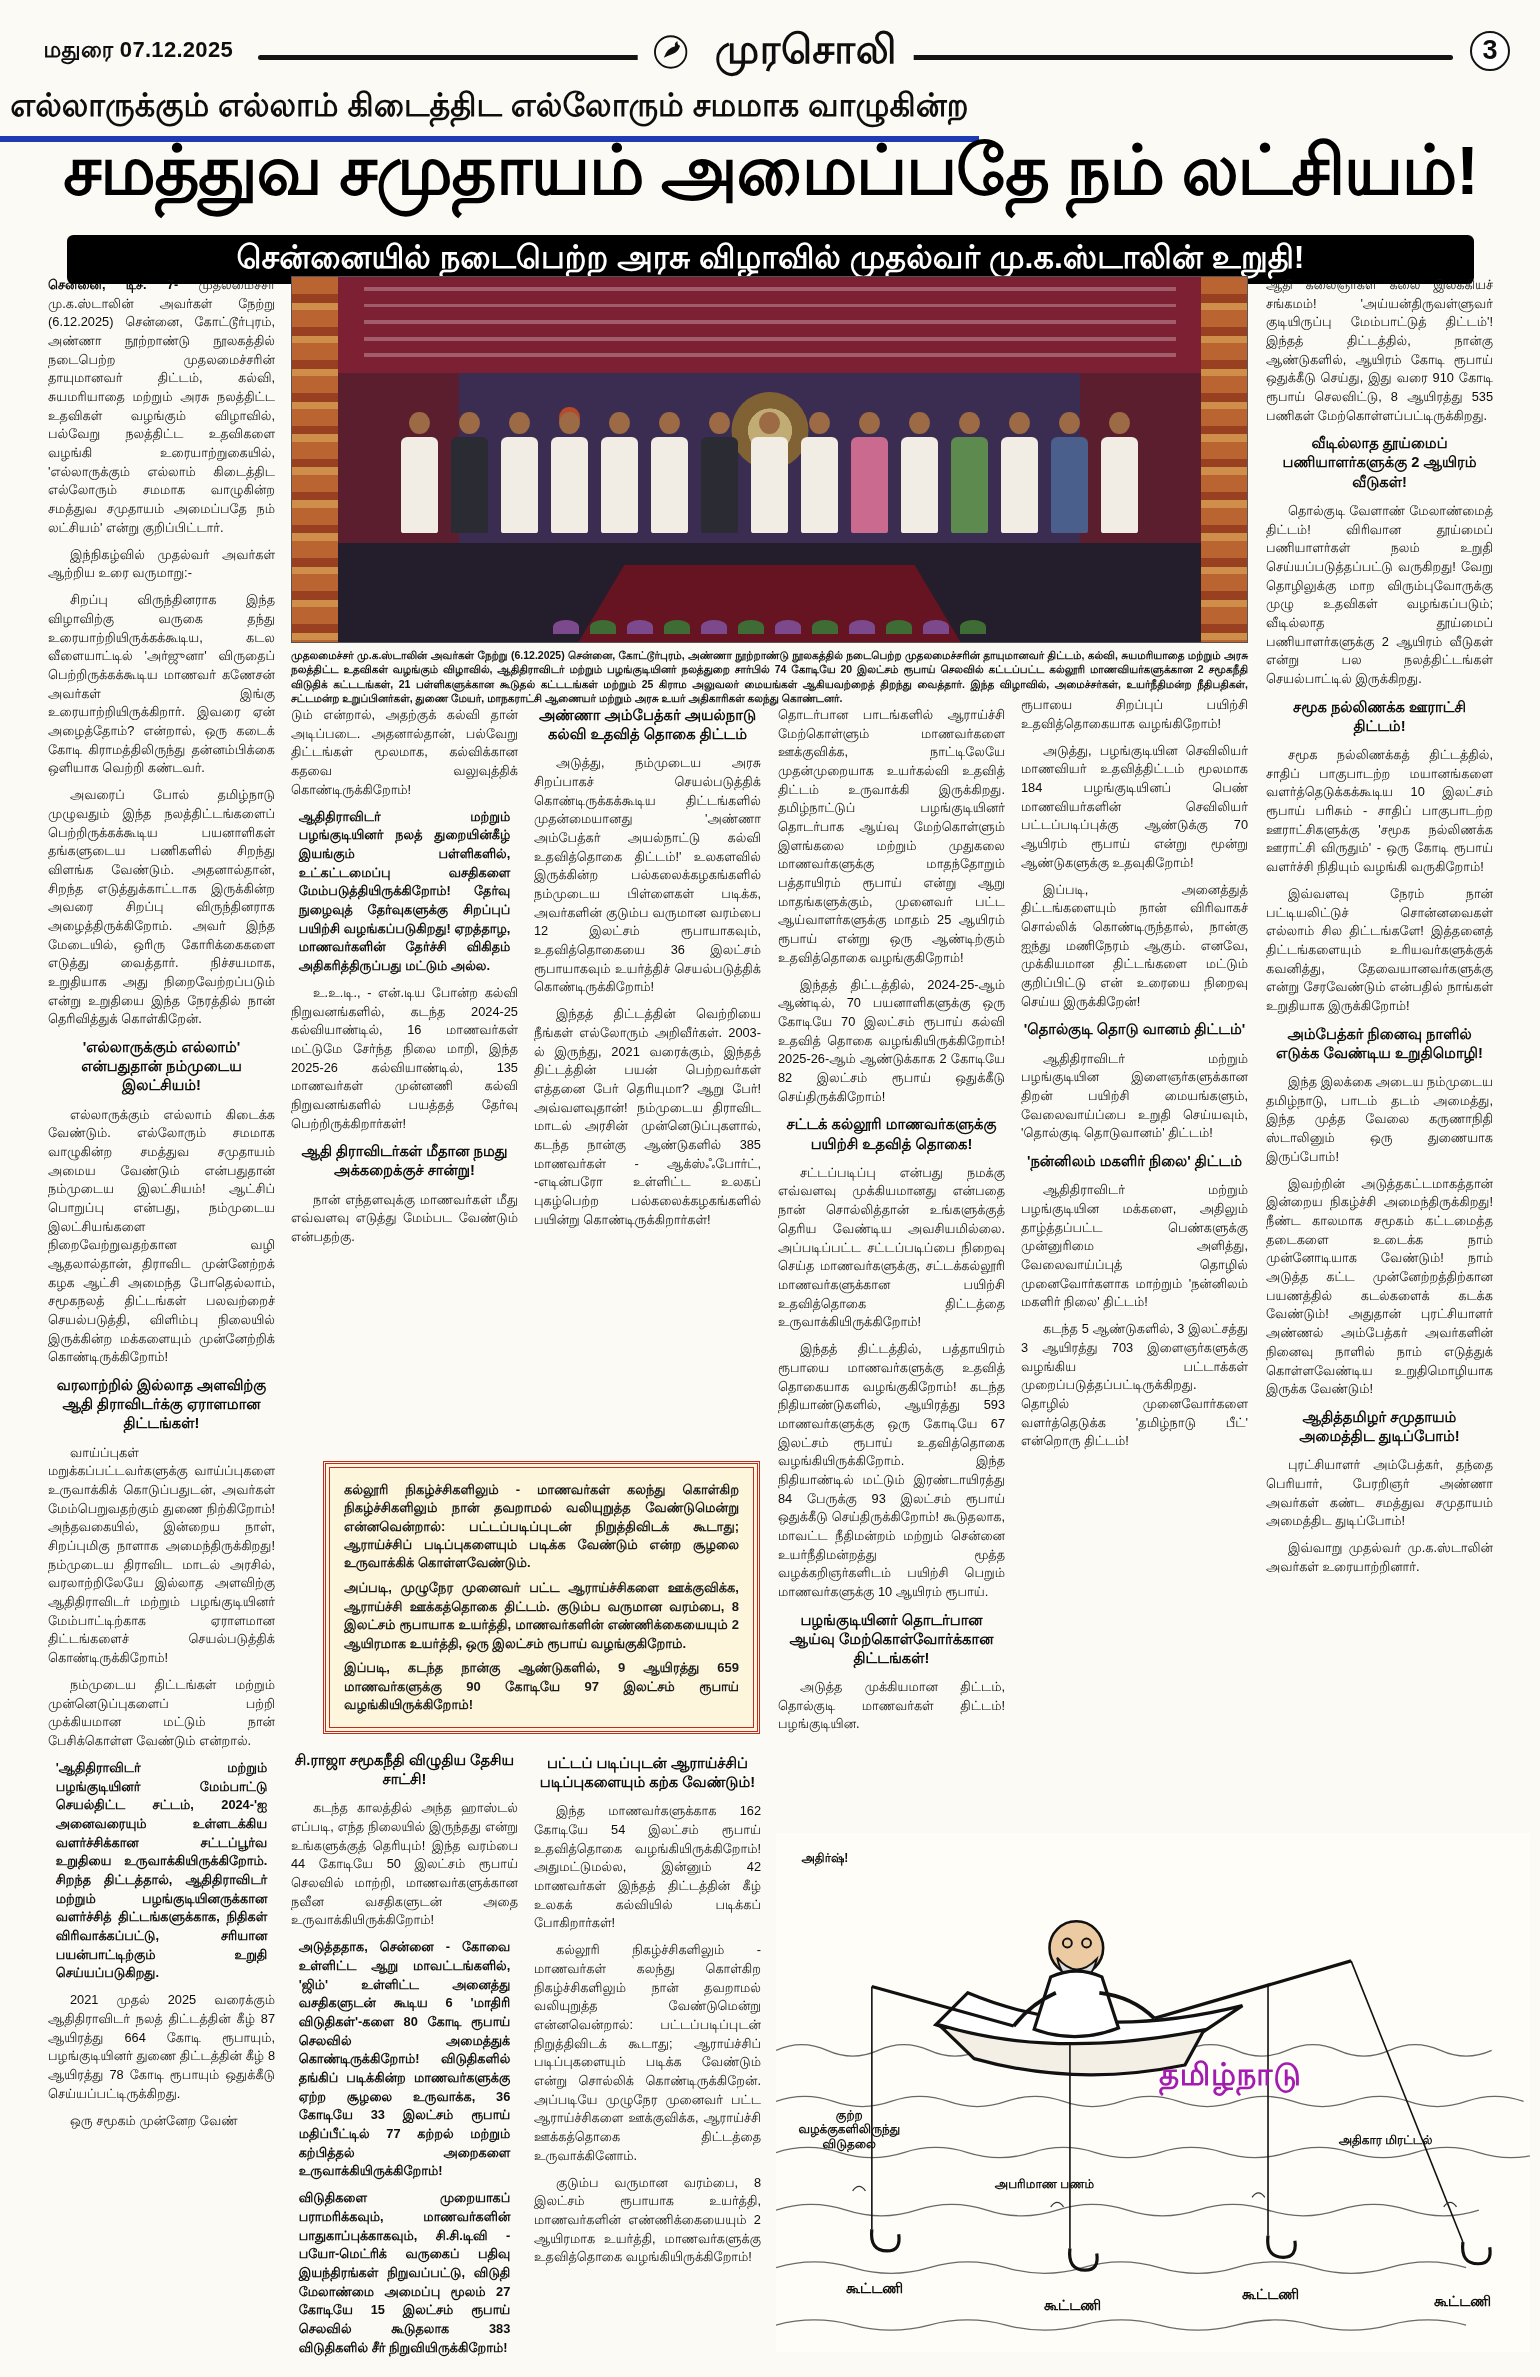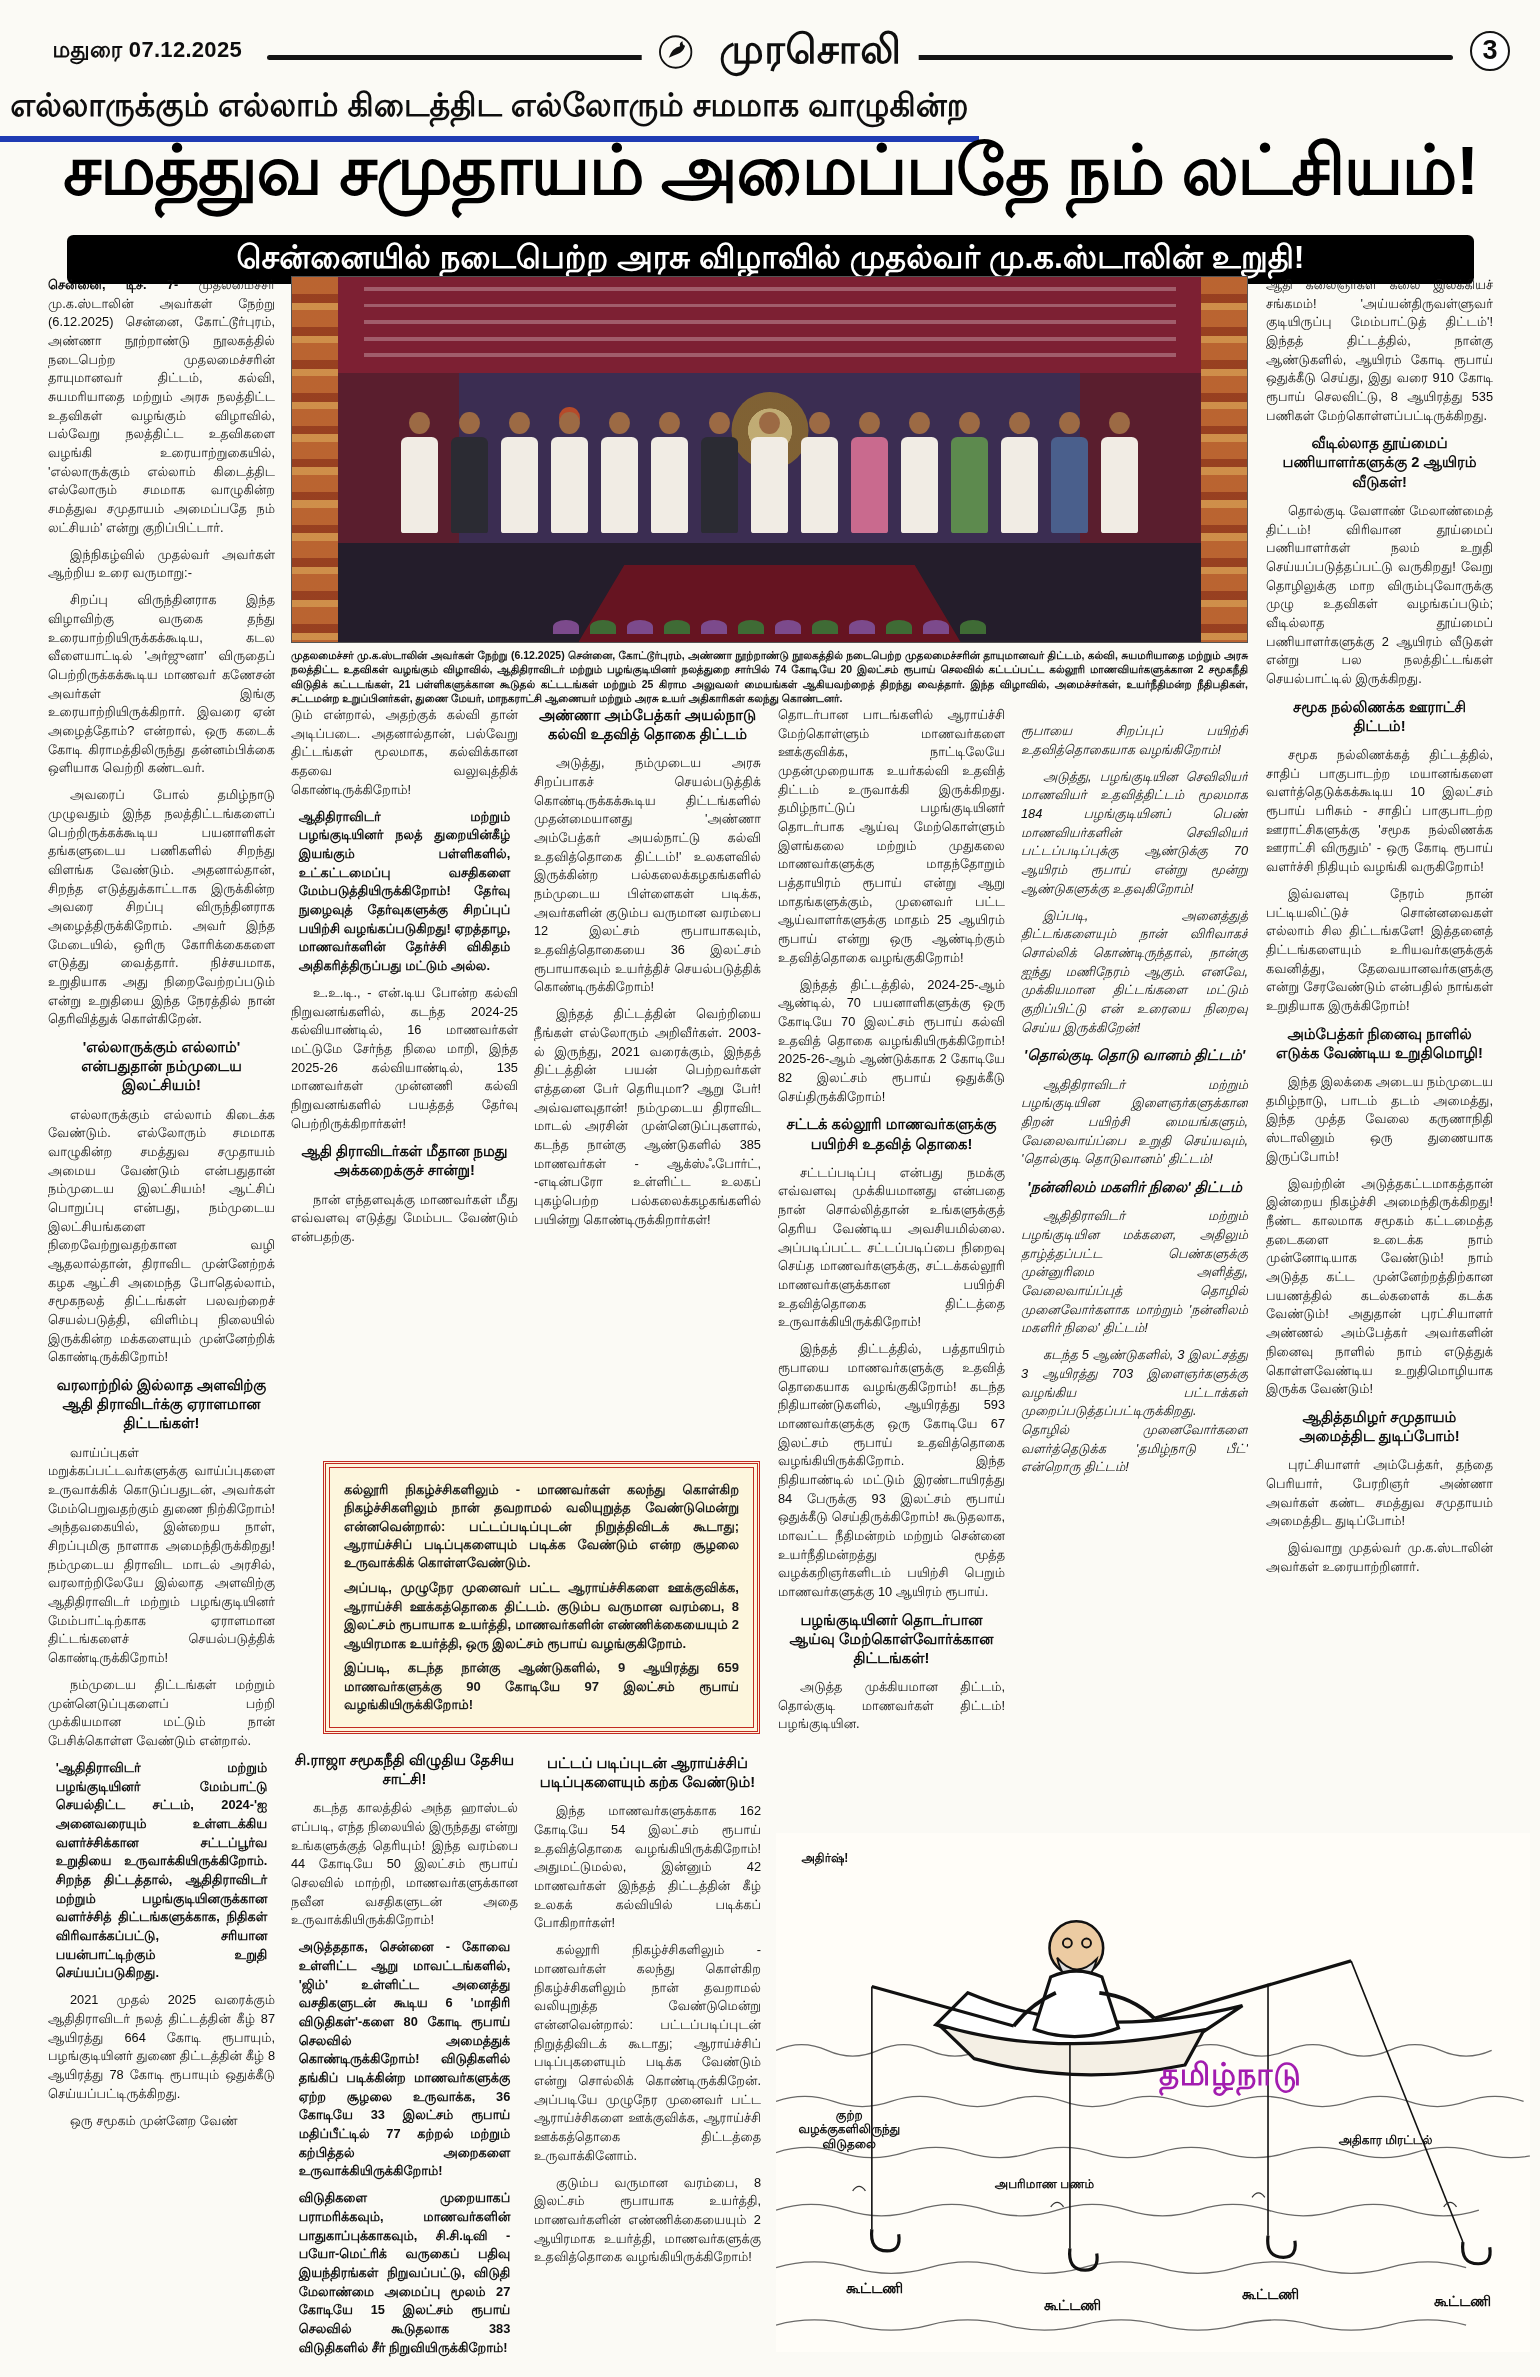--- a/index.html
+++ b/index.html
@@ -3,21 +3,21 @@
 <meta charset="utf-8">
 <style>
   * { box-sizing: border-box; margin: 0; padding: 0; }
   html,body { background:#e8e6e0; }
   .page{
     position:relative; width:1541px; height:2377px; margin:0 auto;
     background:#fbfaf5; color:#0e0e0e; overflow:hidden;
     font-family:"Liberation Sans","DejaVu Sans",sans-serif;
   }
   
-  .hdr{ position:absolute; top:27px; left:50px; right:31px; height:50px; }
+  .hdr{ position:absolute; top:27px; left:41px; right:31px; height:50px; }
   .hdr-date{ position:absolute; left:2.6px; top:10.2px; font-size:22px; font-weight:700; letter-spacing:0.3px; }
   .hdr-rule{ position:absolute; top:28px; height:4.5px; background:#141414; border-radius:2.6px; }
   .hdr-rule.left{ left:217px; right:856px; }
   .hdr-rule.right{ left:859px; right:57px; }
   .masthead{ position:absolute; left:50%; transform:translateX(-50%); top:0px; display:flex; align-items:center; gap:27px; background:#fbfaf5; padding:0 16.6px; }
   .masthead-title{ font-size:40px; font-weight:900; letter-spacing:0.6px; }
   .pg-circle{ position:absolute; right:0; top:3.8px; width:40px; height:40px; border:2.6px solid #141414; border-radius:50%;
     display:flex; align-items:center; justify-content:center; font-size:27px; font-weight:800; background:#fff; }
   
   .kicker{ position:absolute; top:87px; left:0; width:100%; }
@@ -240,21 +240,21 @@
   <div class="col" style="left:778px; top:706px; width:227px; height:1121px;">
     <p class="noindent">தொடர்பான பாடங்களில் ஆராய்ச்சி மேற்கொள்ளும் மாணவர்களை ஊக்குவிக்க, நாட்டிலேயே முதன்முறையாக உயர்கல்வி உதவித் திட்டம் உருவாக்கி இருக்கிறது. தமிழ்நாட்டுப் பழங்குடியினர் தொடர்பாக ஆய்வு மேற்கொள்ளும் இளங்கலை மற்றும் முதுகலை மாணவர்களுக்கு மாதந்தோறும் பத்தாயிரம் ரூபாய் என்று ஆறு மாதங்களுக்கும், முனைவர் பட்ட ஆய்வாளர்களுக்கு மாதம் 25 ஆயிரம் ரூபாய் என்று ஒரு ஆண்டிற்கும் உதவித்தொகை வழங்குகிறோம்!</p>
     <p>இந்தத் திட்டத்தில், 2024-25-ஆம் ஆண்டில், 70 பயனாளிகளுக்கு ஒரு கோடியே 70 இலட்சம் ரூபாய் கல்வி உதவித் தொகை வழங்கியிருக்கிறோம்! 2025-26-ஆம் ஆண்டுக்காக 2 கோடியே 82 இலட்சம் ரூபாய் ஒதுக்கீடு செய்திருக்கிறோம்!</p>
     <h3>சட்டக் கல்லூரி மாணவர்களுக்கு பயிற்சி உதவித் தொகை!</h3>
     <p>சட்டப்படிப்பு என்பது நமக்கு எவ்வளவு முக்கியமானது என்பதை நான் சொல்லித்தான் உங்களுக்குத் தெரிய வேண்டிய அவசியமில்லை. அப்படிப்பட்ட சட்டப்படிப்பை நிறைவு செய்த மாணவர்களுக்கு, சட்டக்கல்லூரி மாணவர்களுக்கான பயிற்சி உதவித்தொகை திட்டத்தை உருவாக்கியிருக்கிறோம்!</p>
     <p>இந்தத் திட்டத்தில், பத்தாயிரம் ரூபாயை மாணவர்களுக்கு உதவித் தொகையாக வழங்குகிறோம்! கடந்த நிதியாண்டுகளில், ஆயிரத்து 593 மாணவர்களுக்கு ஒரு கோடியே 67 இலட்சம் ரூபாய் உதவித்தொகை வழங்கியிருக்கிறோம். இந்த நிதியாண்டில் மட்டும் இரண்டாயிரத்து 84 பேருக்கு 93 இலட்சம் ரூபாய் ஒதுக்கீடு செய்திருக்கிறோம்! கூடுதலாக, மாவட்ட நீதிமன்றம் மற்றும் சென்னை உயர்நீதிமன்றத்து மூத்த வழக்கறிஞர்களிடம் பயிற்சி பெறும் மாணவர்களுக்கு 10 ஆயிரம் ரூபாய்.</p>
     <h3>பழங்குடியினர் தொடர்பான ஆய்வு மேற்கொள்வோர்க்கான திட்டங்கள்!</h3>
     <p>அடுத்த முக்கியமான திட்டம், தொல்குடி மாணவர்கள் திட்டம்! பழங்குடியின.</p>
   </div>
 
-  <div class="col" style="left:1021px; top:722px; width:227px; height:1121px;font-style:italic;">
+  <div class="col" style="left:1021px; top:696px; width:227px; height:1121px;">
     <p class="noindent">ரூபாயை சிறப்புப் பயிற்சி உதவித்தொகையாக வழங்கிறோம்!</p>
     <p>அடுத்து, பழங்குடியின செவிலியர் மாணவியர் உதவித்திட்டம் மூலமாக 184 பழங்குடியினப் பெண் மாணவியர்களின் செவிலியர் பட்டப்படிப்புக்கு ஆண்டுக்கு 70 ஆயிரம் ரூபாய் என்று மூன்று ஆண்டுகளுக்கு உதவுகிறோம்!</p>
     <p>இப்படி, அனைத்துத் திட்டங்களையும் நான் விரிவாகச் சொல்லிக் கொண்டிருந்தால், நான்கு ஐந்து மணிநேரம் ஆகும். எனவே, முக்கியமான திட்டங்களை மட்டும் குறிப்பிட்டு என் உரையை நிறைவு செய்ய இருக்கிறேன்!</p>
     <h3>'தொல்குடி தொடு வானம் திட்டம்'</h3>
     <p>ஆதிதிராவிடர் மற்றும் பழங்குடியின இளைஞர்களுக்கான திறன் பயிற்சி மையங்களும், வேலைவாய்ப்பை உறுதி செய்யவும், 'தொல்குடி தொடுவானம்' திட்டம்!</p>
     <h3>'நன்னிலம் மகளிர் நிலை' திட்டம்</h3>
     <p>ஆதிதிராவிடர் மற்றும் பழங்குடியின மக்களை, அதிலும் தாழ்த்தப்பட்ட பெண்களுக்கு முன்னுரிமை அளித்து, வேலைவாய்ப்புத் தொழில் முனைவோர்களாக மாற்றும் 'நன்னிலம் மகளிர் நிலை' திட்டம்!</p>
     <p>கடந்த 5 ஆண்டுகளில், 3 இலட்சத்து 3 ஆயிரத்து 703 இளைஞர்களுக்கு வழங்கிய பட்டாக்கள் முறைப்படுத்தப்பட்டிருக்கிறது. தொழில் முனைவோர்களை வளர்த்தெடுக்க 'தமிழ்நாடு பீட்' என்றொரு திட்டம்!</p>
   </div>
 

